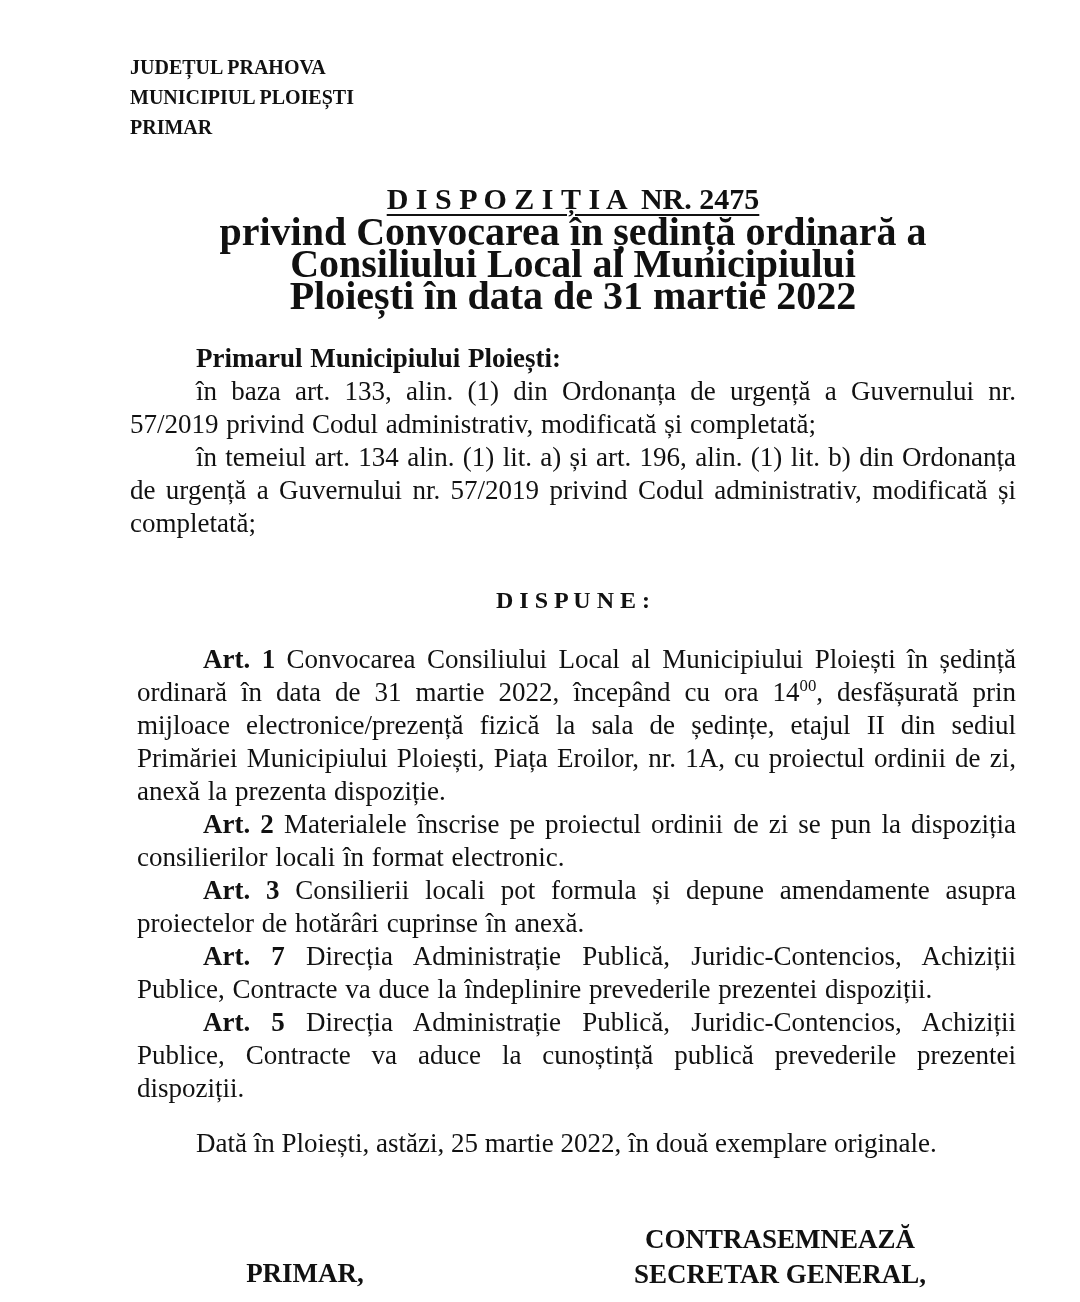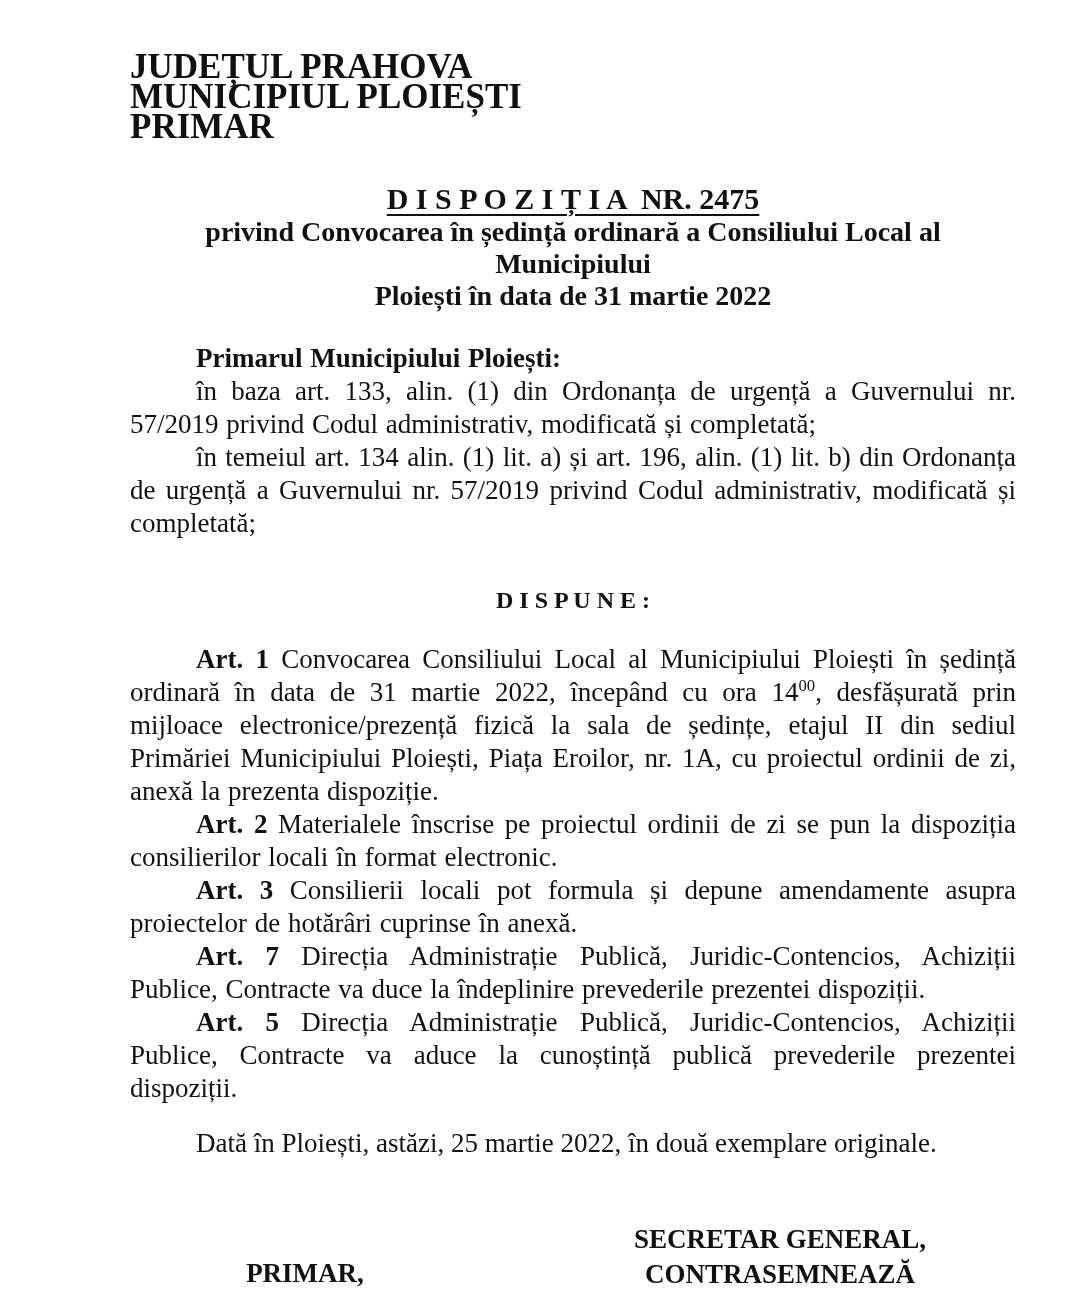--- a/index.html
+++ b/index.html
@@ -10,57 +10,57 @@
     padding: 52px 64px 0 130px;
     font-family: "Liberation Serif", serif;
     font-size: 27px;
     line-height: 33px;
     color: #111111;
     background: #ffffff;
     overflow: hidden;
   }
   .letterhead {
     font-weight: bold;
-    font-size: 35px;
+    font-size: 20px;
     line-height: 30px;
   }
   .title-block {
     margin-top: 40px;
     text-align: center;
     font-weight: bold;
   }
   .doc-title {
     font-size: 30px;
     line-height: 34px;
   }
   .doc-title span { white-space: pre; }
   .underlined {
     text-decoration: underline;
     text-decoration-thickness: 2px;
     text-underline-offset: 5px;
   }
   .doc-subtitle {
-    font-size: 28px;
+    font-size: 40px;
     line-height: 32px;
   }
   .preamble { margin-top: 30px; }
   .para {
     text-align: justify;
     text-indent: 66px;
     word-spacing: 1px;
   }
   .bold { font-weight: bold; }
   .dispune {
     margin-top: 44px;
     text-align: center;
     font-weight: bold;
     font-size: 24px;
     white-space: pre;
   }
-  .articles { margin-top: 26px; }
+  .articles { margin-top: 26px; margin-left: 7px; }
   .article-label { font-weight: bold; }
   sup {
     font-size: 0.62em;
     vertical-align: super;
     line-height: 0;
   }
   .dateline {
     margin-top: 22px;
     text-indent: 66px;
     font-weight: normal;
@@ -110,19 +110,19 @@
   </section>
 
   <p class="dateline">Dată în Ploiești, astăzi, 25 martie 2022, în două exemplare originale.</p>
 
   <section class="signatures">
     <div class="sig sig-left">
       <div>PRIMAR,</div>
 
     </div>
     <div class="sig sig-right">
+      <div>CONTRASEMNEAZĂ</div>
       <div>SECRETAR GENERAL,</div>
-      <div>CONTRASEMNEAZĂ</div>
 
     </div>
   </section>
 
 </div>
 
 </body></html>

